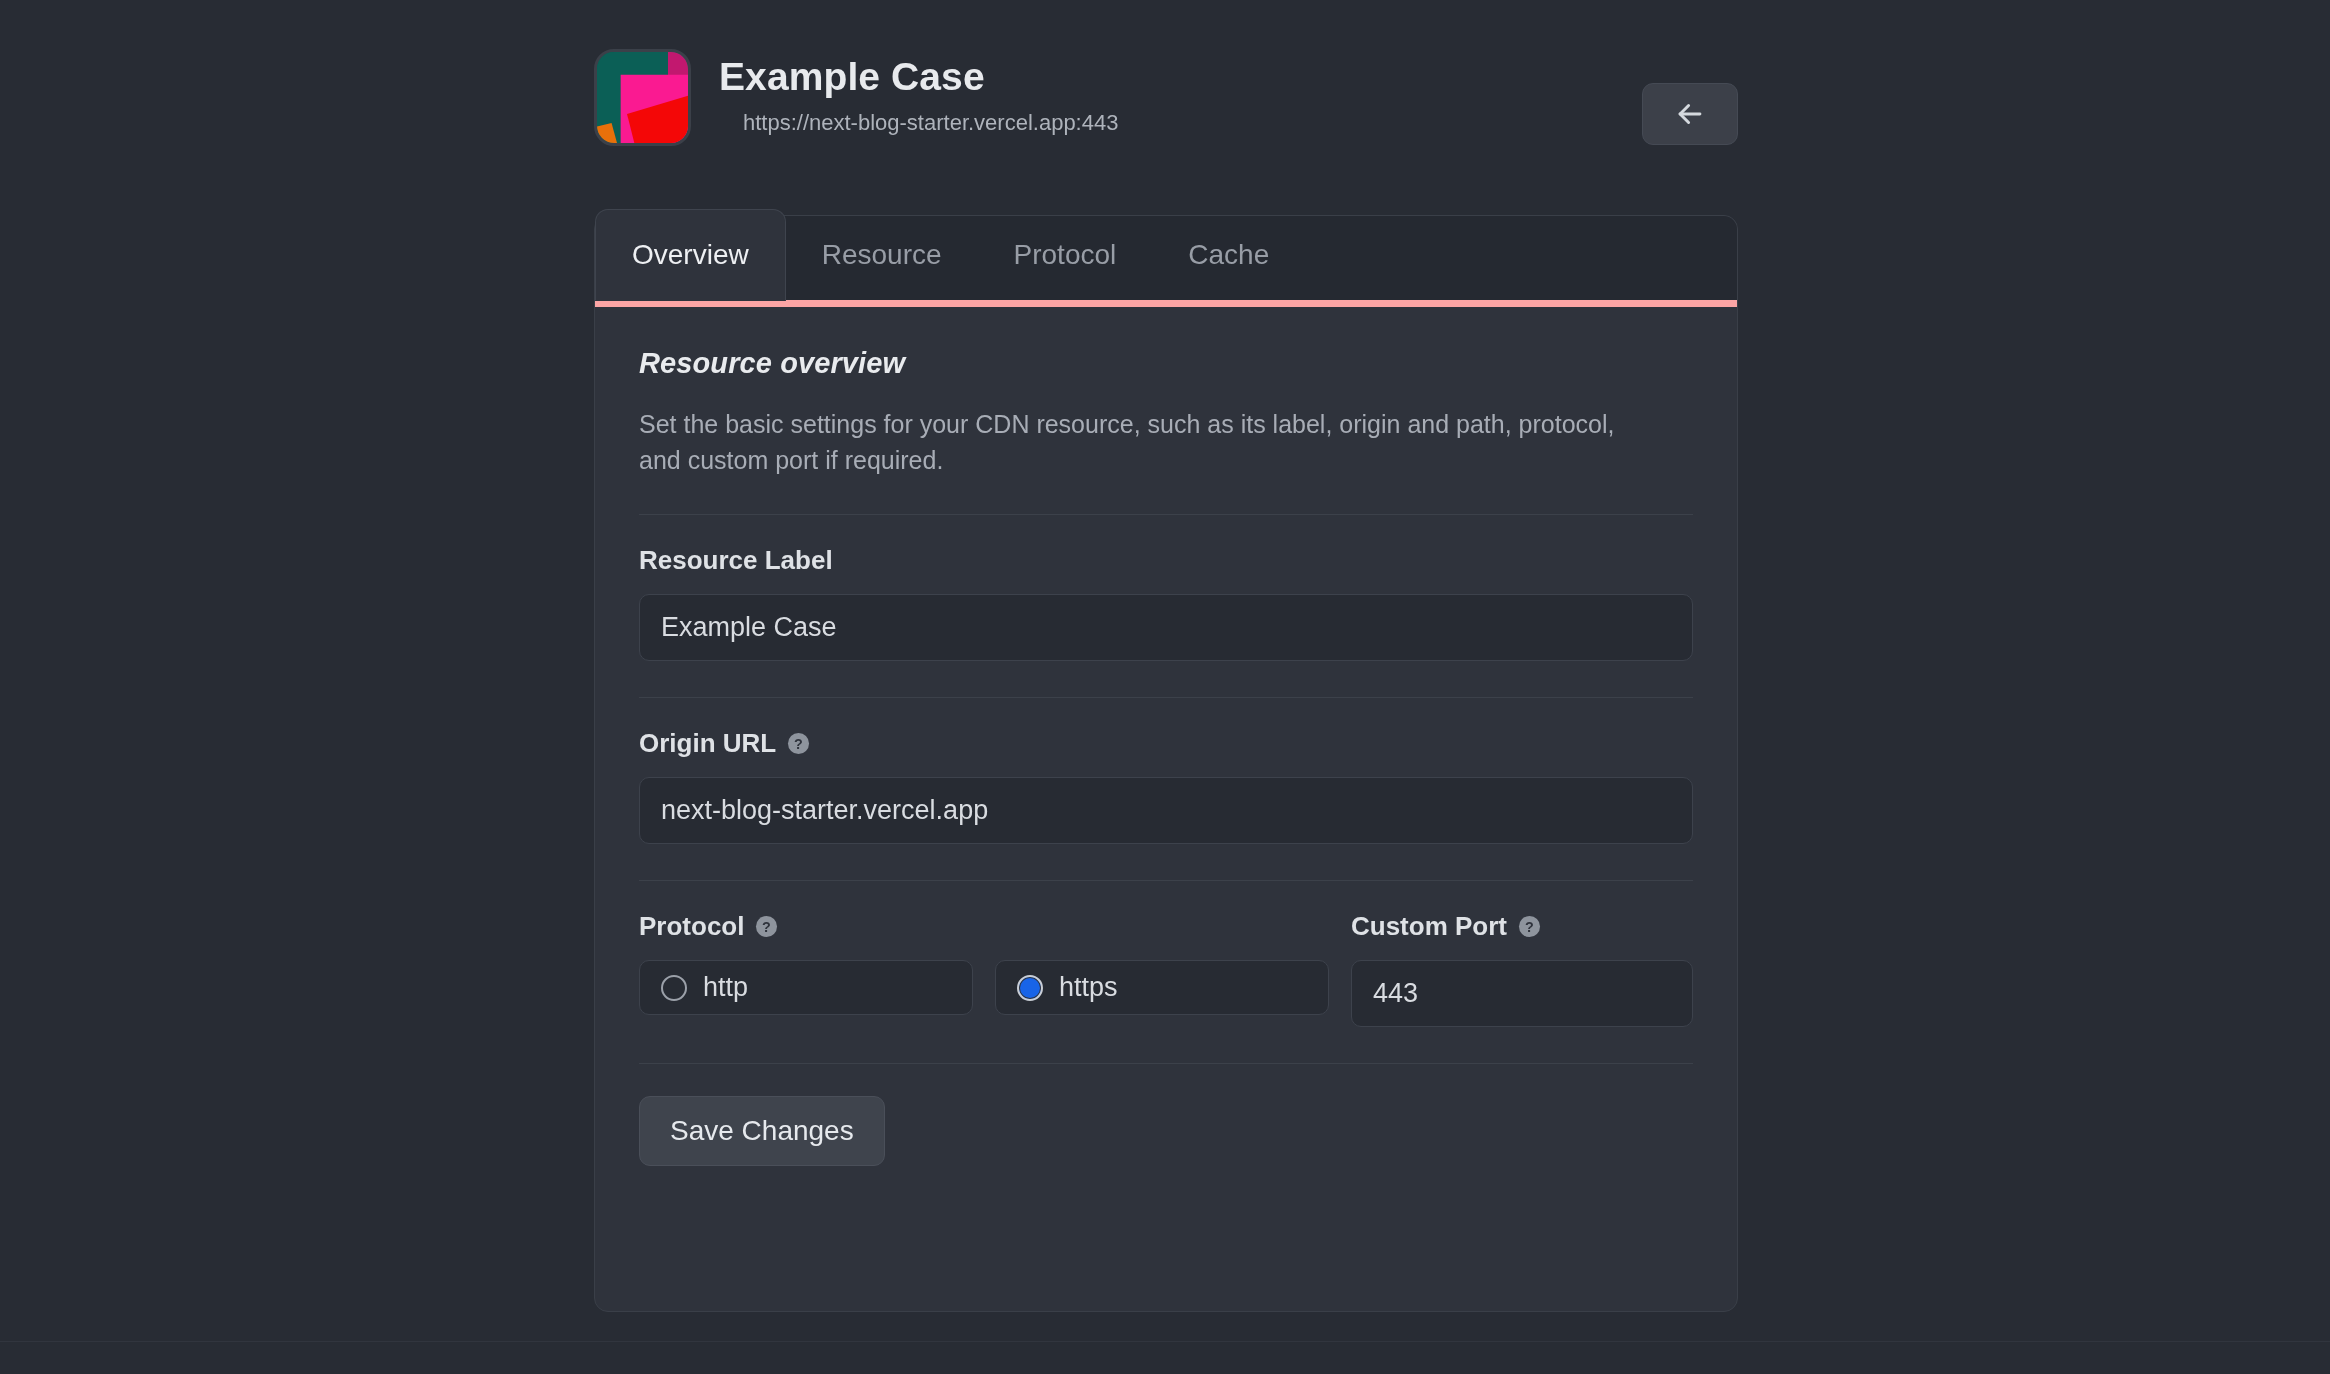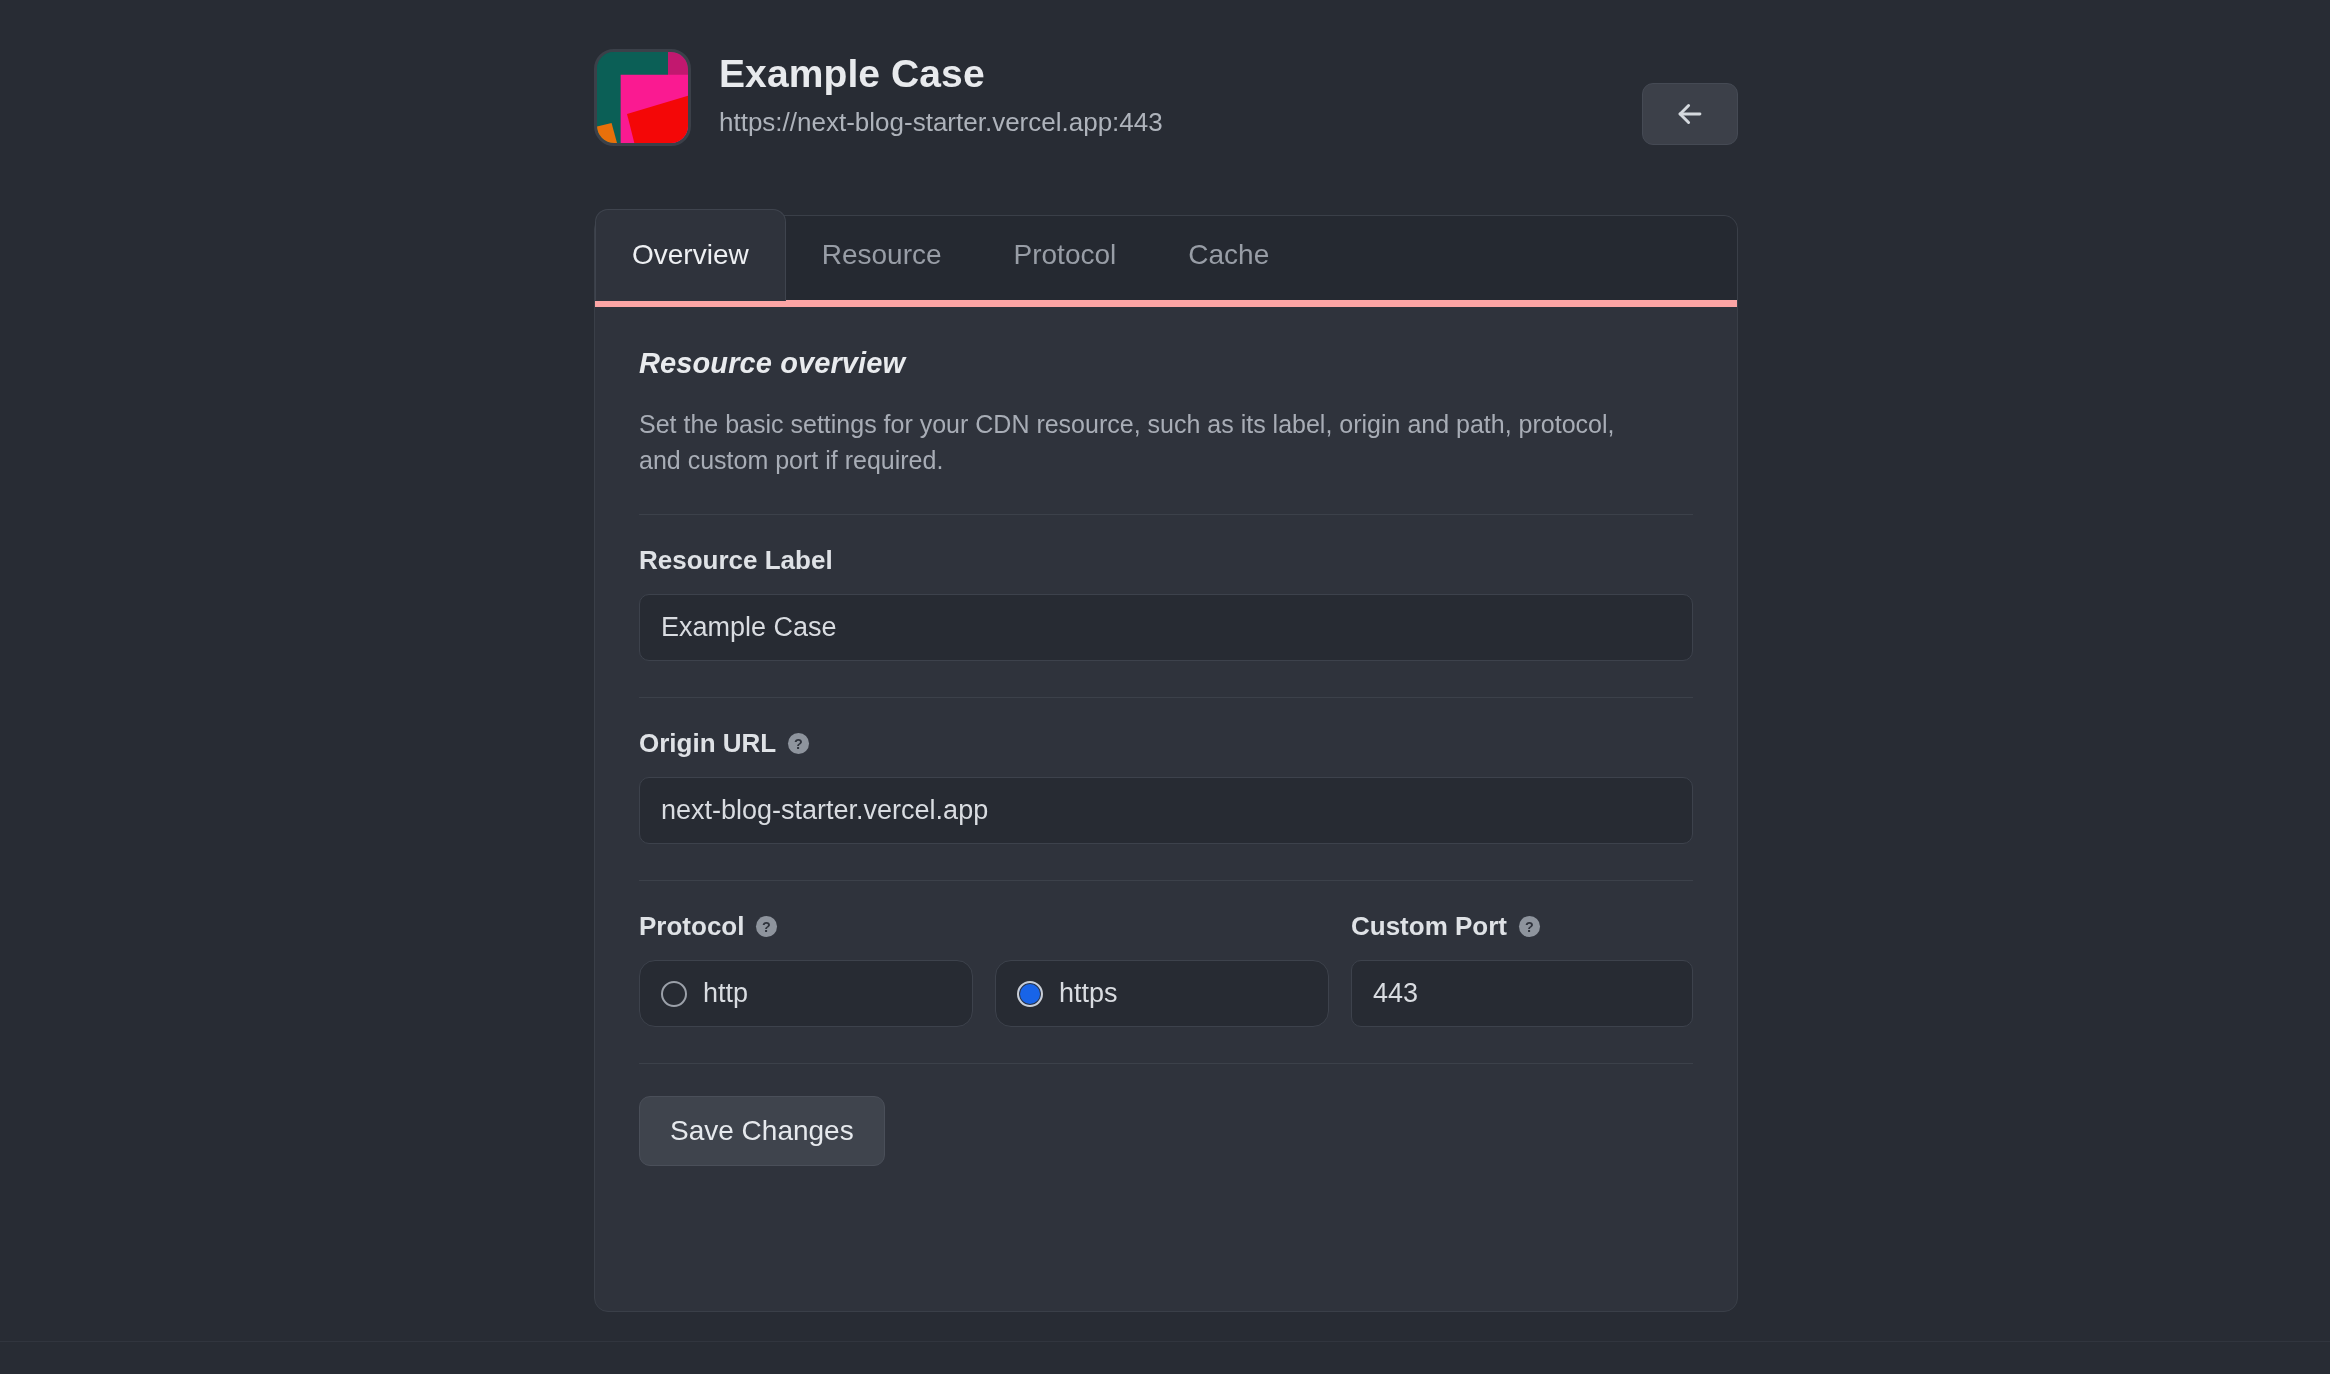--- a/index.html
+++ b/index.html
@@ -51,24 +51,25 @@
 
   .header-title {
     font-size: 39px;
     font-weight: bold;
     color: #e8eaed;
     line-height: 1.15;
     letter-spacing: 0.1px;
   }
 
   .header-sub {
-    font-size: 26px;
+    font-size: 22px;
     color: #aeb3bb;
     line-height: 1.5;
     margin-top: 7px;
+    margin-left: 24px;
   }
 
   .back-button {
     position: absolute;
     right: 0;
     top: 37px;
     width: 96px;
     height: 62px;
     border-radius: 11px;
     background: #3c4049;
@@ -204,24 +205,24 @@
   .col-port { flex: 1 1 auto; }
 
   .radio-group {
     display: flex;
     gap: 22px;
     margin-top: 18px;
   }
 
   .radio-option {
     flex: 1 1 0;
-    height: 67px;
+    height: 55px;
     background: #272b33;
     border: 1px solid #3d424c;
-    border-radius: 16px;
+    border-radius: 10px;
     display: flex;
     align-items: center;
     padding: 0 21px;
     gap: 16px;
     cursor: pointer;
   }
 
   .radio-dot {
     width: 26px;
     height: 26px;

